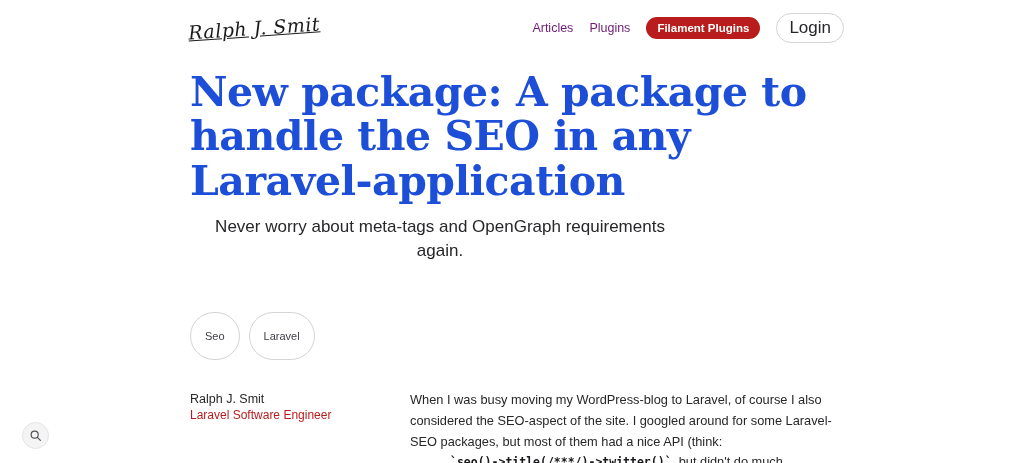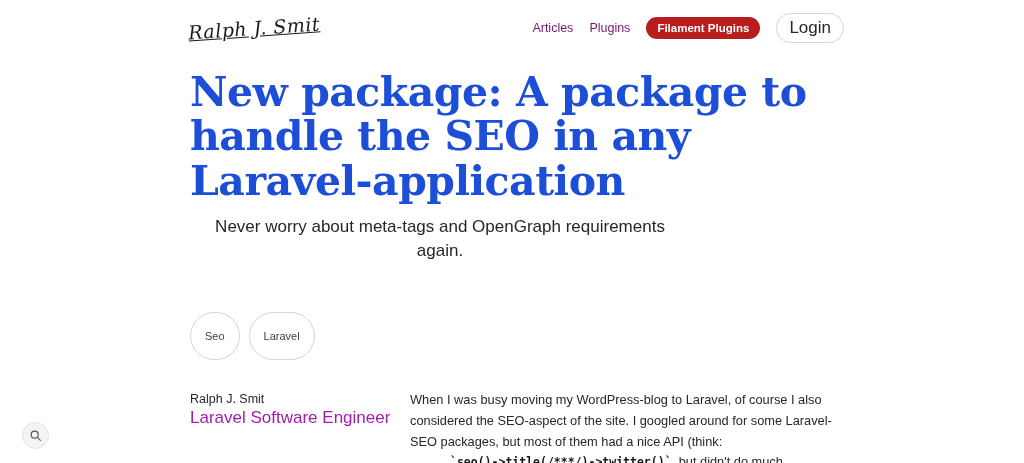--- a/index.html
+++ b/index.html
@@ -113,22 +113,22 @@
     width: 220px;
     flex: 0 0 220px;
     padding-top: 2px;
   }
   .author-name {
     font-size: 12.5px;
     color: #27272a;
     margin-bottom: 2px;
   }
   .author-role {
-    font-size: 17px;
-    color: #a21caf;
+    font-size: 12px;
+    color: #b91c1c;
   }
   .content {
     flex: 1 1 auto;
     max-width: 435px;
   }
   .content p {
     font-size: 12.8px;
     line-height: 1.62;
     color: #27272a;
     margin: 0 0 16px 0;

